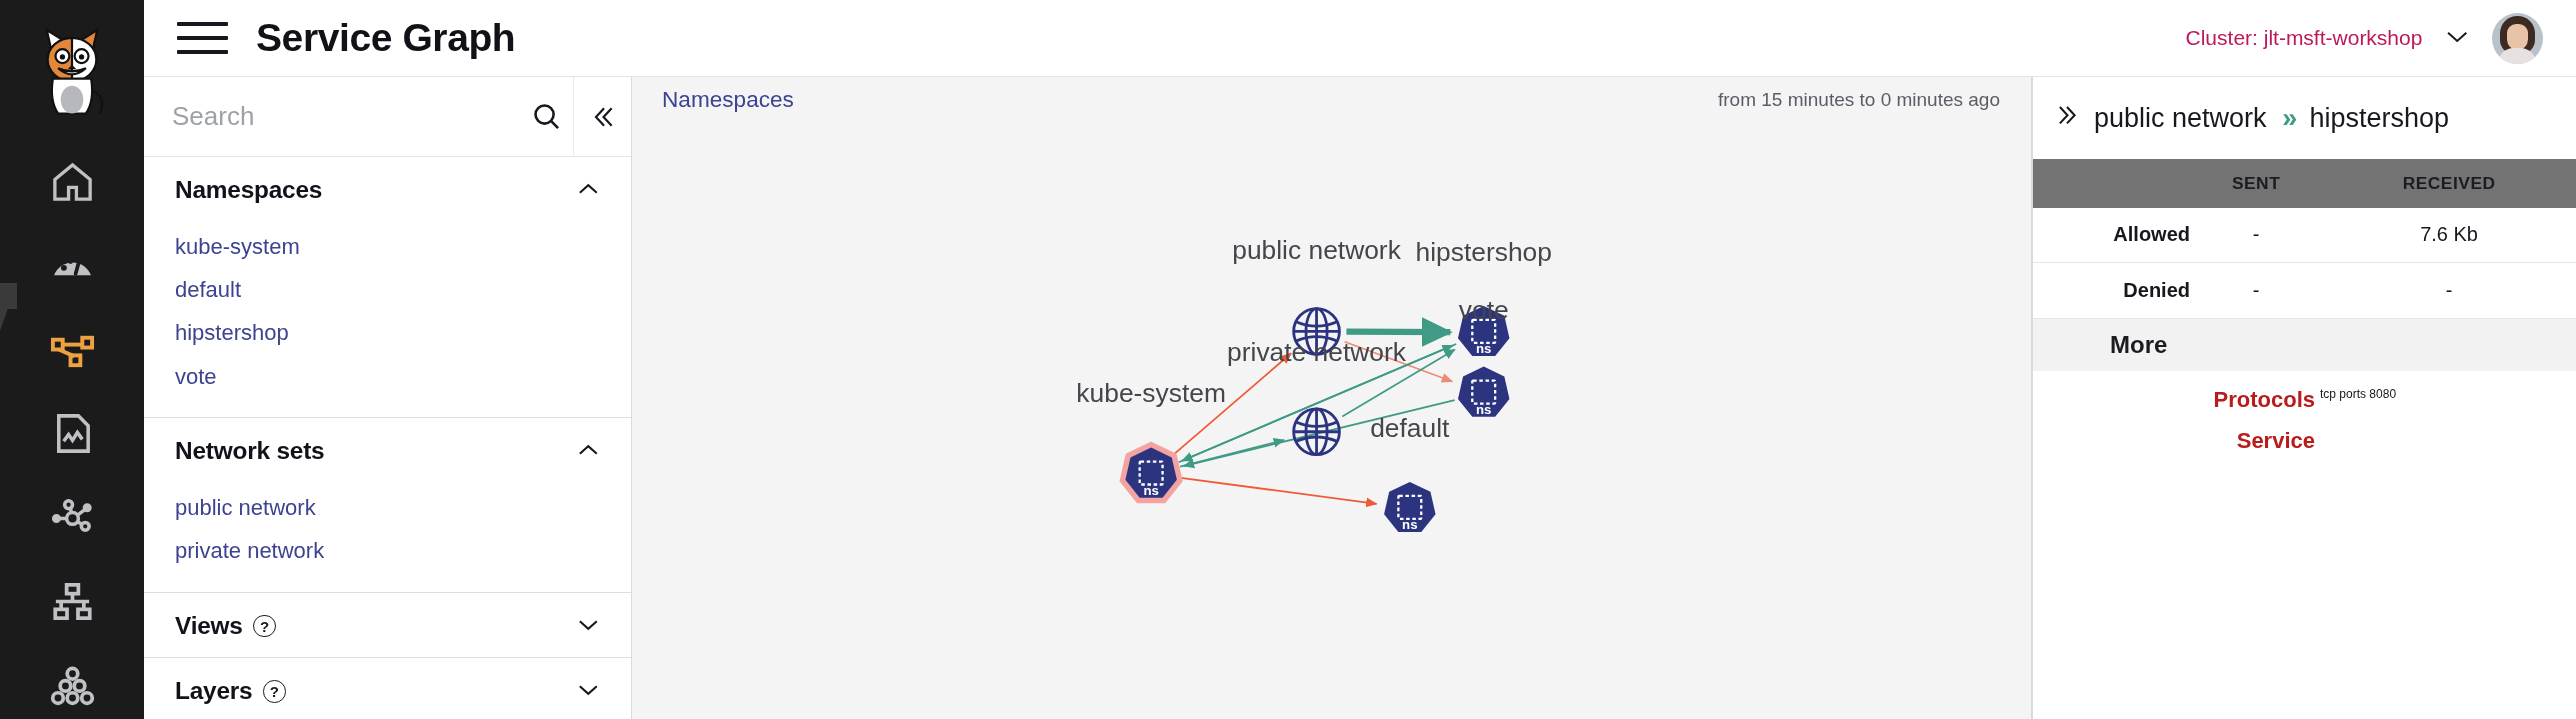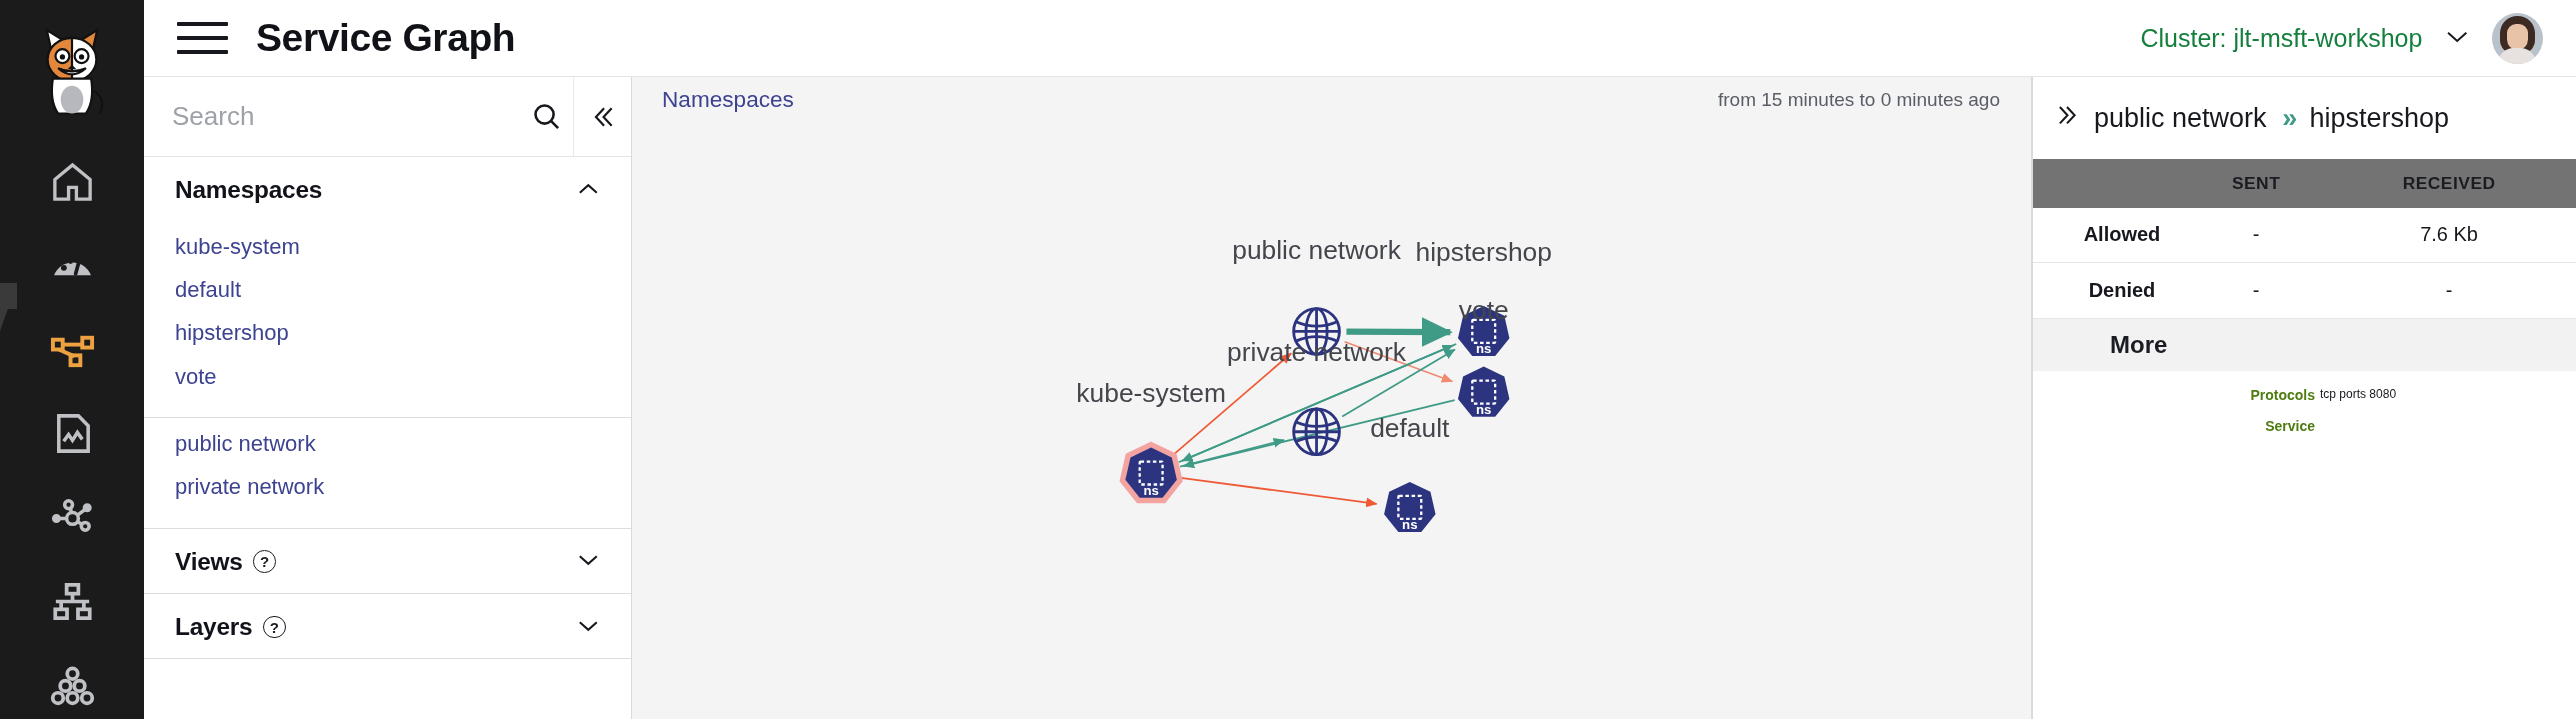--- a/index.html
+++ b/index.html
@@ -194,38 +194,38 @@
   .tbl thead th.blank { width: 157px; }
   .tbl tbody td {
     padding: 15.7px 0;
     font-size: 20px;
     color: #17181e;
     text-align: center;
     border-bottom: 0.9px solid #e4e5e9;
   }
   .tbl tbody td.rowlabel {
     font-weight: bold;
-    text-align: center;
+    text-align: right;
     padding-left: 21px;
   }
   .more-bar {
     background: #f2f2f3;
     padding: 12.2px 0 12.2px 77px;
     font-size: 24px;
     font-weight: bold;
     color: #1b1c22;
   }
   .kv { display: flex; padding: 15.7px 0 0 0; }
   .kv .k {
     width: 287px;
     text-align: right;
     padding-right: 5px;
-    font-size: 14px;
+    font-size: 22px;
     font-weight: bold;
-    color: #4d7c0f;
+    color: #b91c1c;
     flex: 0 0 287px;
   }
   .kv .v { font-size: 12px; color: #17181e; }
   .kv .v .link { display: block; margin-bottom: 12.2px; cursor: pointer; }
 
   
   .topbar {
     position: absolute;
     left: 144px; top: 0;
     width: 2432px; height: 77px;
@@ -246,21 +246,21 @@
     font-weight: bold;
     color: #111217;
     margin-left: 28px;
     letter-spacing: -0.4px;
   }
   .topbar-right {
     margin-left: auto;
     display: flex; align-items: center; gap: 22.6px;
     padding-right: 33px;
   }
-  .cluster-label { font-size: 25px; color: #15803d; cursor: pointer; }
+  .cluster-label { font-size: 21px; color: #be185d; cursor: pointer; }
   .avatar {
     width: 51px; height: 51px; border-radius: 50%;
     overflow: hidden;
     background: #b9c2cb;
     position: relative;
     cursor: pointer;
     flex: 0 0 51px;
   }
   .avatar .hair {
     position: absolute; left: 7.8px; top: 3.5px;
@@ -454,20 +454,28 @@
                 </svg></span>
             </div>
             <div class="section-body">
               <div class="ns-item">kube-system</div>
               <div class="ns-item">default</div>
               <div class="ns-item">hipstershop</div>
               <div class="ns-item">vote</div>
             </div>
           </div>
           <div class="section">
+            <div class="section-head">
+              <div class="section-title">
+                <span>Network sets</span>
+              </div>
+              <span><svg class="chev" viewBox="0 0 24 14" fill="none" stroke="#17181e" stroke-width="2.2">
+                  <path d="M3 11 L12 3 L21 11"></path>
+                </svg></span>
+            </div>
             <div class="section-body">
               <div class="ns-item">public network</div>
               <div class="ns-item">private network</div>
             </div>
           </div>
           <div class="section">
             <div class="section-head">
               <div class="section-title">
                 <span>Views</span>
                 <span class="help-icon">?</span>

